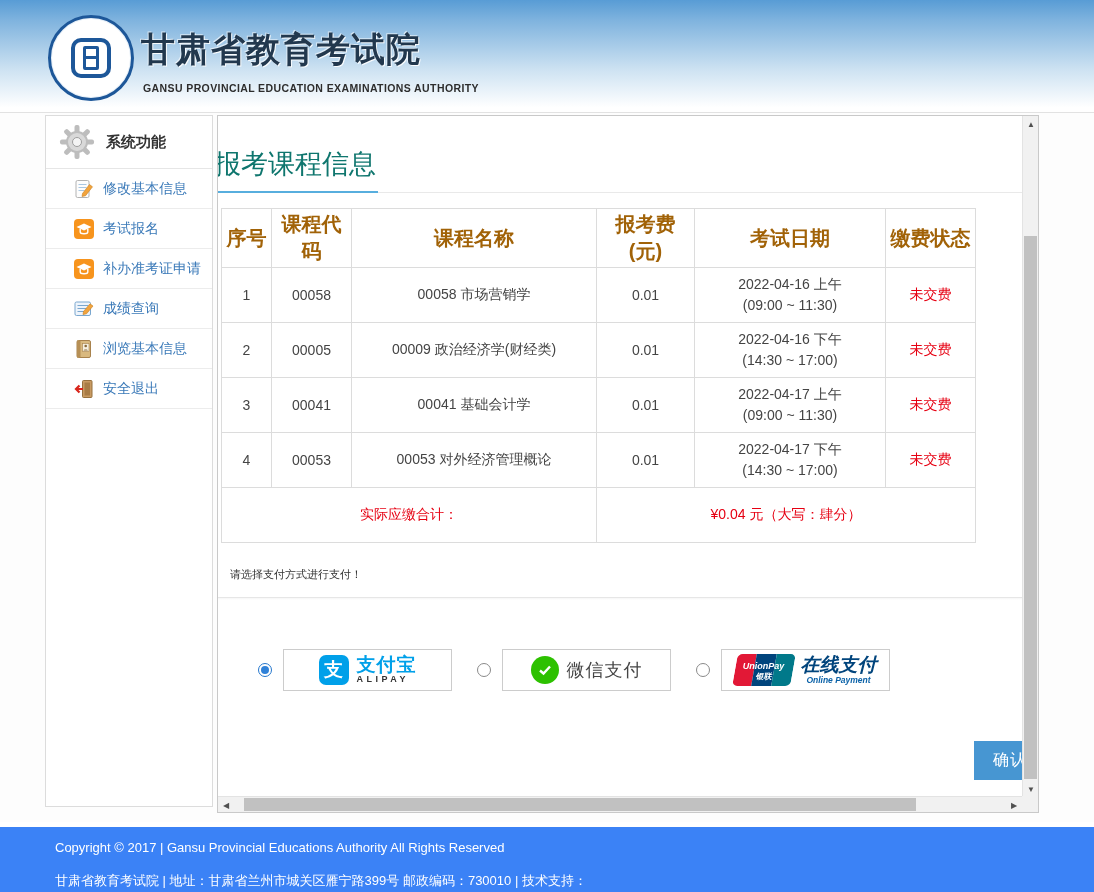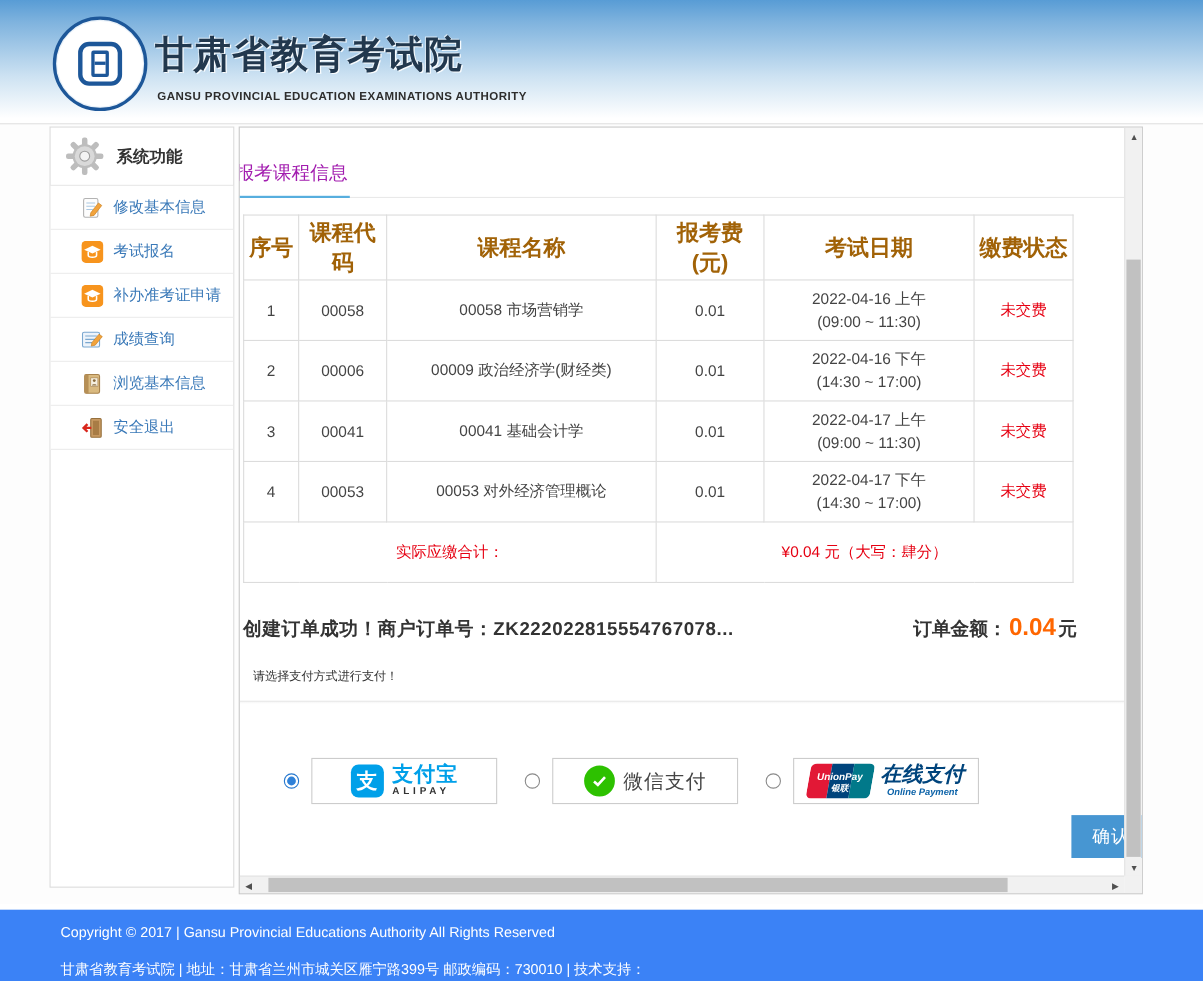--- a/index.html
+++ b/index.html
@@ -72,21 +72,21 @@
     position:absolute; left:217px; top:2px; width:822px; height:698px;
     background:#ffffff; border:1px solid #c9c9c9; overflow:hidden;
   }
   .scroll-content{
     position:absolute; left:0; top:0; width:804px; height:681px; overflow:hidden;
   }
 
   .section-title-row{ margin-top:30px; border-bottom:1px solid #e9e9e9; padding-left:0; }
   .section-title{
     display:inline-block; margin-left:-4px; padding:0 2px 9px 0;
-    font-size:17px; font-weight:normal; color:#a21caf;
+    font-size:27px; font-weight:normal; color:#0f766e;
     border-bottom:2px solid #57aede; margin-bottom:-1px; white-space:nowrap;
   }
 
   table.course-table{
     border-collapse:collapse; margin:15px 0 0 3px; table-layout:fixed;
     font-size:14px; color:#444;
   }
   .course-table th, .course-table td{
     border:1px solid #dcdcdc; text-align:center; padding:2px 4px;
   }
@@ -314,21 +314,21 @@
             <td>00058 市场营销学</td>
             <td>0.01</td>
             <td class="date-cell">
               <span>2022-04-16 上午</span>
               <span>(09:00 ~ 11:30)</span>
             </td>
             <td class="status-unpaid">未交费</td>
           </tr>
           <tr>
             <td>2</td>
-            <td>00006</td>
+            <td>00005</td>
             <td>00009 政治经济学(财经类)</td>
             <td>0.01</td>
             <td class="date-cell">
               <span>2022-04-16 下午</span>
               <span>(14:30 ~ 17:00)</span>
             </td>
             <td class="status-unpaid">未交费</td>
           </tr>
           <tr>
             <td>3</td>
@@ -352,26 +352,20 @@
             </td>
             <td class="status-unpaid">未交费</td>
           </tr>
           <tr class="total-row">
             <td colspan="3">实际应缴合计：</td>
             <td colspan="3">¥0.04 元（大写：肆分）</td>
           </tr>
         </tbody>
       </table>
 
-      <div class="order-row">
-        <span class="order-msg">创建订单成功！商户订单号：ZK222022815554767078...</span>
-        <span class="order-amount-wrap">
-          <span>订单金额：</span><span class="order-amount">0.04</span><span>元</span>
-        </span>
-      </div>
 
       <div class="pay-prompt">请选择支付方式进行支付！</div>
 
       <div class="pay-divider"></div>
 
       <div class="pay-methods">
 
         <div class="pay-option">
           <span class="radio on"></span>
           <div class="pay-box">

